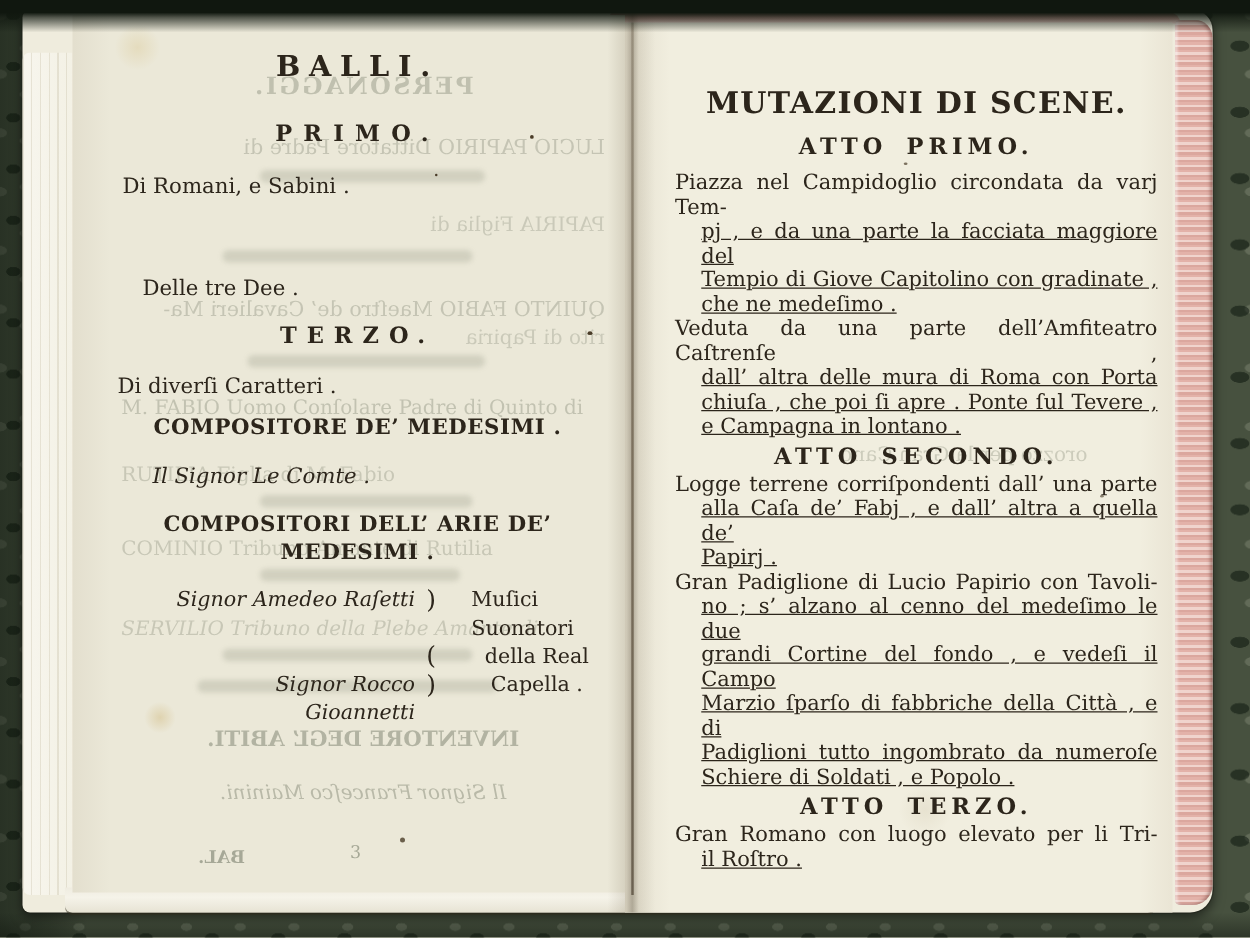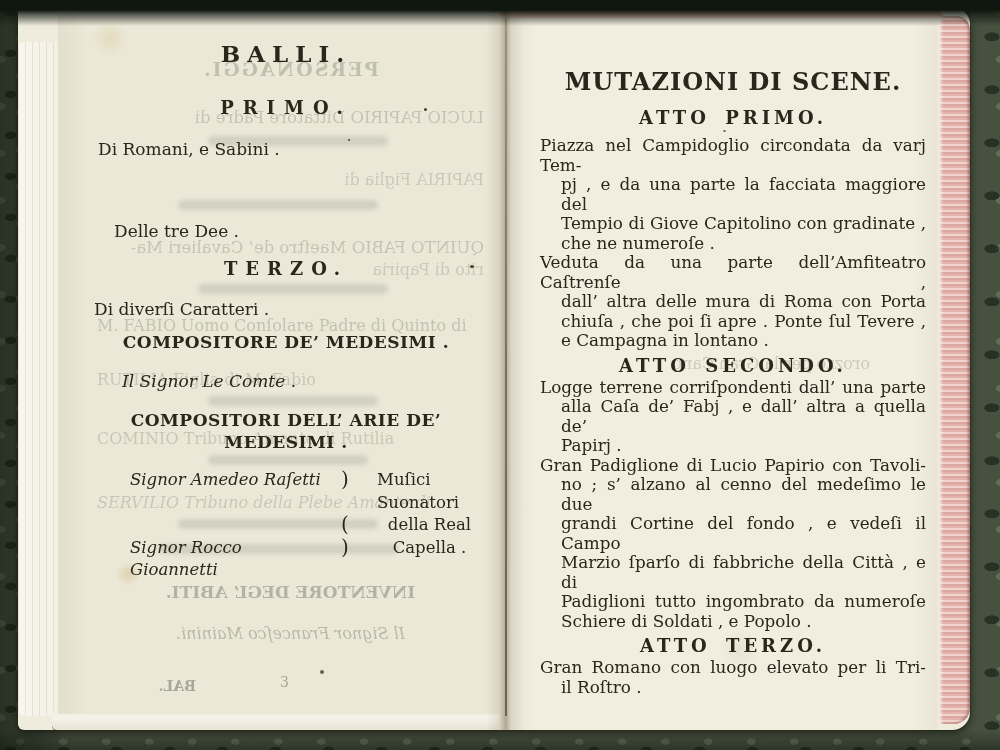--- a/index.html
+++ b/index.html
@@ -120,21 +120,21 @@
   .lp-body{font-size:17px;}
   .lp-b1{top:127px;left:40px;}
   .lp-b2{top:209px;left:36px;margin-left:20px;}
   .lp-b3{top:287px;left:36px;}
   .lp-ch{font-size:17px;font-weight:bold;letter-spacing:.5px;}
   .lp-ch1{top:320px;}
   .lp-lecomte{top:359px;left:64px;font-size:17px;font-style:italic;}
   .lp-ch2{top:397px;line-height:22px;}
   .lp-comp{top:457px;left:72px;width:352px;display:grid;
     grid-template-columns:202px 26px auto;line-height:22.5px;font-size:16.5px;}
-  .comp-name{font-style:italic;}
+  .comp-name{font-style:italic;text-align:right;}
   .comp-brace{font-size:20px;text-align:center;transform:translateY(-1px);}
   .comp-desc{padding-left:2px;margin-left:17px;}
   .comp-desc.ctr{text-align:center;}
 
   
   .ghost{
     position:absolute;left:39px;right:16px;
     color:var(--ghost);font-size:16px;white-space:nowrap;overflow:hidden;
   }
   .gm{transform:scaleX(-1);}
@@ -142,21 +142,21 @@
 
   
   .rp-content{position:absolute;left:0;top:0;right:0;padding:50px 12px 0 40px;}
   .rp-title{text-align:center;font-size:24px;font-weight:bold;letter-spacing:1px;line-height:28px;}
   .rp-act{text-align:center;font-size:18px;font-weight:bold;letter-spacing:4px;word-spacing:5px;line-height:24px;}
   .rp-act.a1{margin-top:10px;}
   .rp-act.a2,.rp-act.a3{margin-top:3px;}
   .rp-para{font-size:16.8px;line-height:19.5px;margin-top:0;}
   .rp-para.p1{margin-top:6px;}
   .tline{text-align:justify;text-align-last:justify;}
-  .tline.cont{padding-left:21px;}
+  .tline.cont{padding-left:21px;text-decoration:underline;}
   .tline.plast{text-align-last:left;}
 </style>
 </head>
 <body>
 
 <div class="cover-shade-left"></div>
 <div class="cover-shade-bottom"></div>
 
 <div class="paper">
 
@@ -229,21 +229,21 @@
       </div>
 
     <div class="rp-content">
       <div class="rp-title">MUTAZIONI DI SCENE.</div>
 
       <div class="rp-act a1">ATTO PRIMO.</div>
       <div class="rp-para p1">
           <div class="tline">Piazza nel Campidoglio circondata da varj Tem-</div>
           <div class="tline cont">pj , e da una parte la facciata maggiore del</div>
           <div class="tline cont">Tempio di Giove Capitolino con gradinate ,</div>
-          <div class="tline cont plast">che ne numeroſe .</div>
+          <div class="tline cont plast">che ne medeſimo .</div>
         </div>
       <div class="rp-para">
           <div class="tline">Veduta da una parte dell’Amfiteatro Caſtrenſe ,</div>
           <div class="tline cont">dall’ altra delle mura di Roma con Porta</div>
           <div class="tline cont">chiuſa , che poi ſi apre . Ponte ſul Tevere ,</div>
           <div class="tline cont plast">e Campagna in lontano .</div>
         </div>
 
       <div class="rp-act a2">ATTO SECONDO.</div>
       <div class="rp-para">

